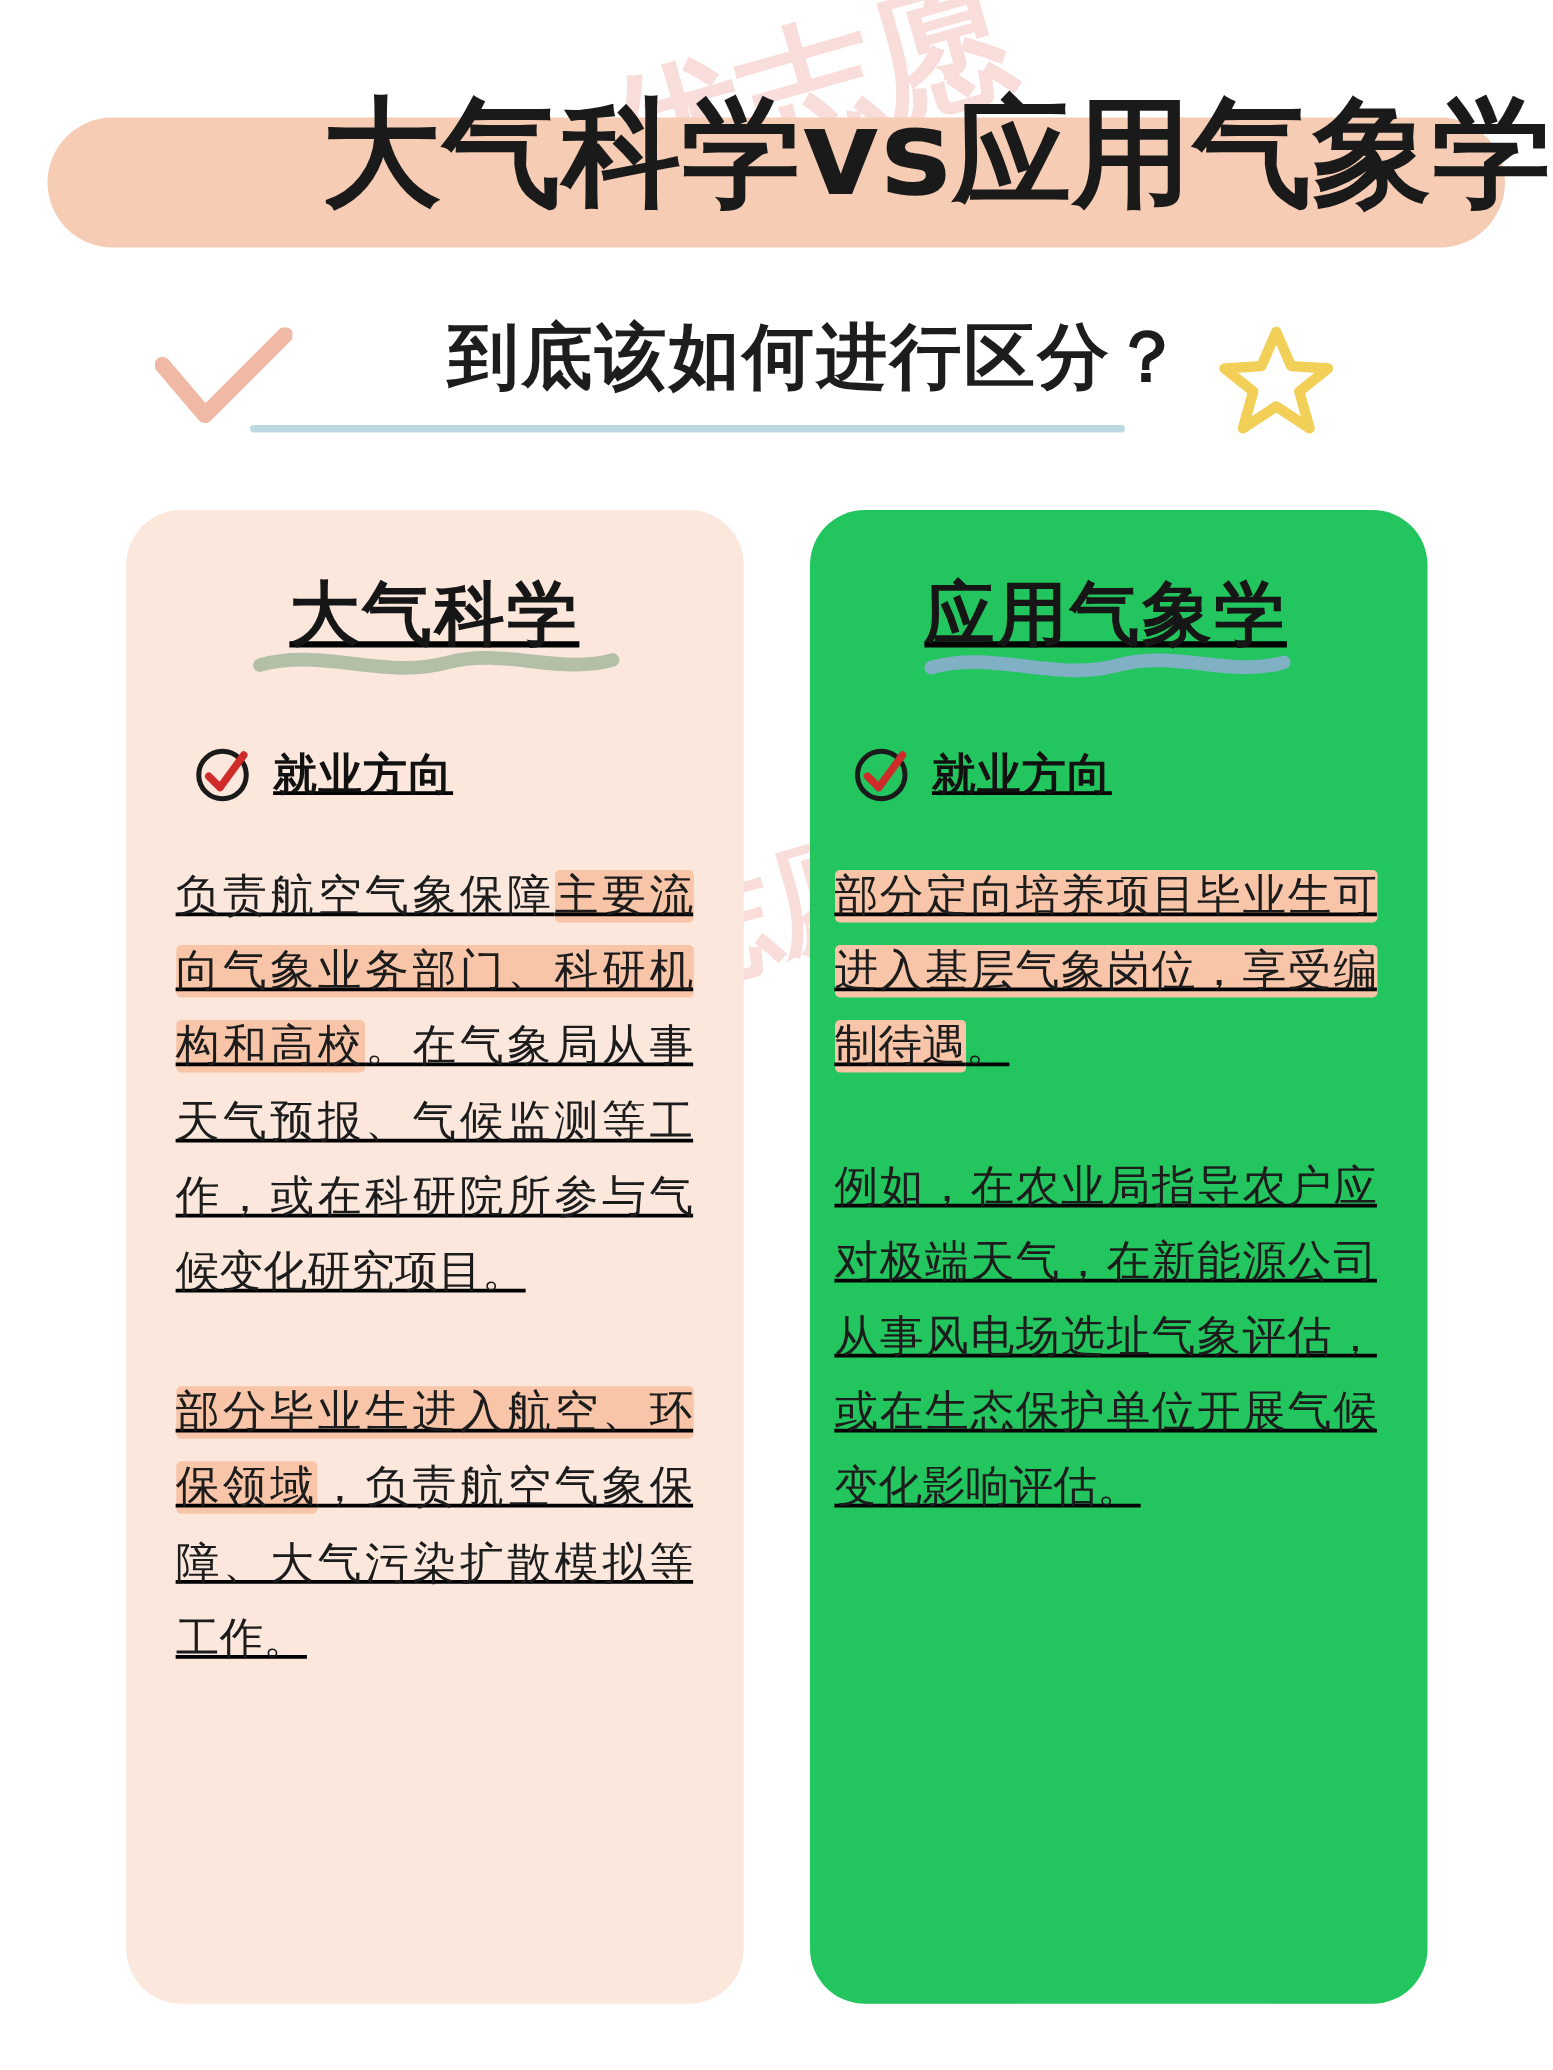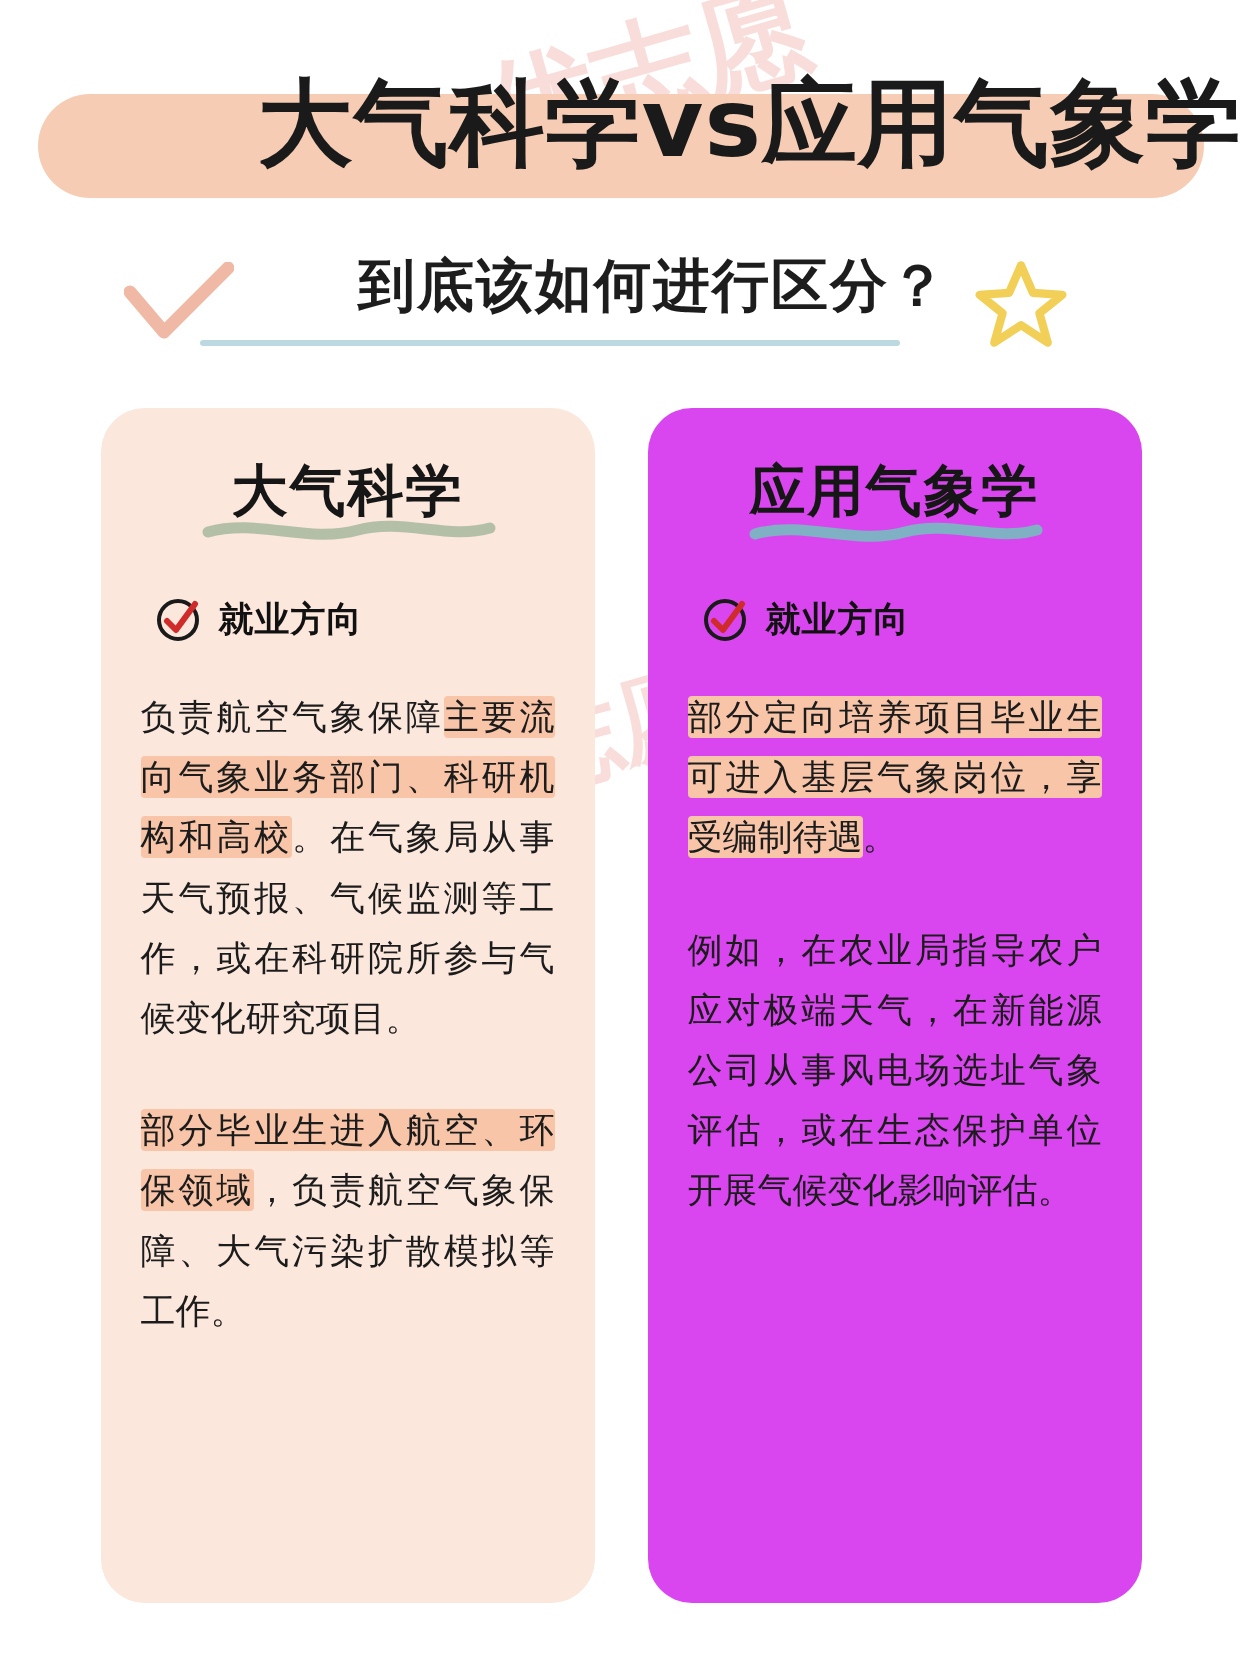--- a/index.html
+++ b/index.html
@@ -116,30 +116,31 @@
 
   
   .cards {
     position: absolute;
     top: 408px;
     left: 0;
     width: 100%;
     display: flex;
     justify-content: center;
     gap: 53px;
+    text-decoration: underline;
   }
   .card {
     width: 494px;
     min-height: 1195px;
     border-radius: 44px;
     padding: 46px 40px 40px 40px;
     box-sizing: border-box;
   }
   .card-left  { background: #fbe7dc; }
-  .card-right { background: #d946ef; }
+  .card-right { background: #22c55e; padding-left: 20px; }
 
   .card-title-wrap {
     text-align: center;
     position: relative;
     margin-bottom: 66px;
   }
   .card-title {
     font-size: 56px;
     font-weight: 700;
     color: #161616;

